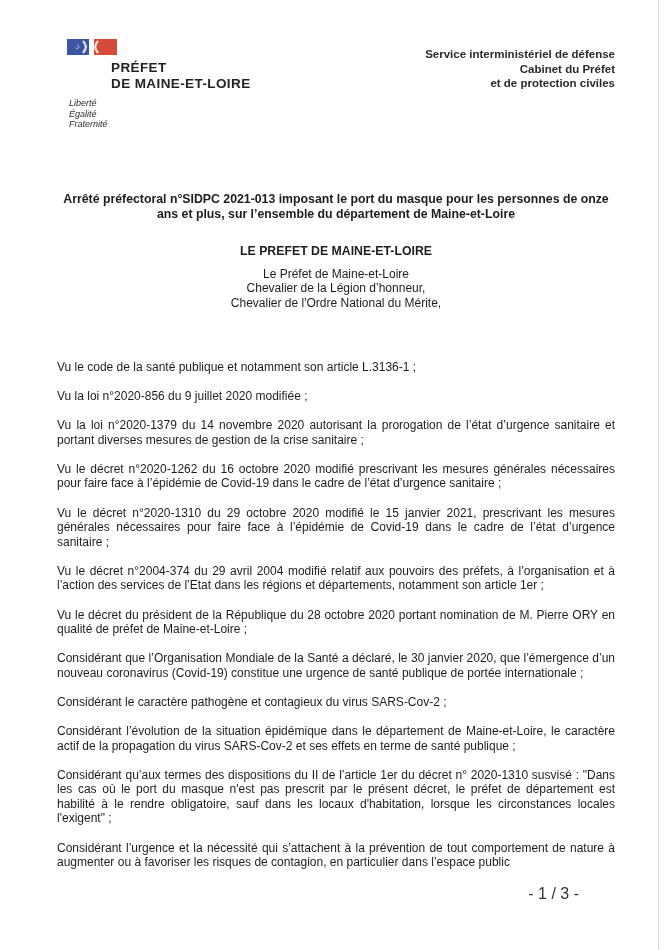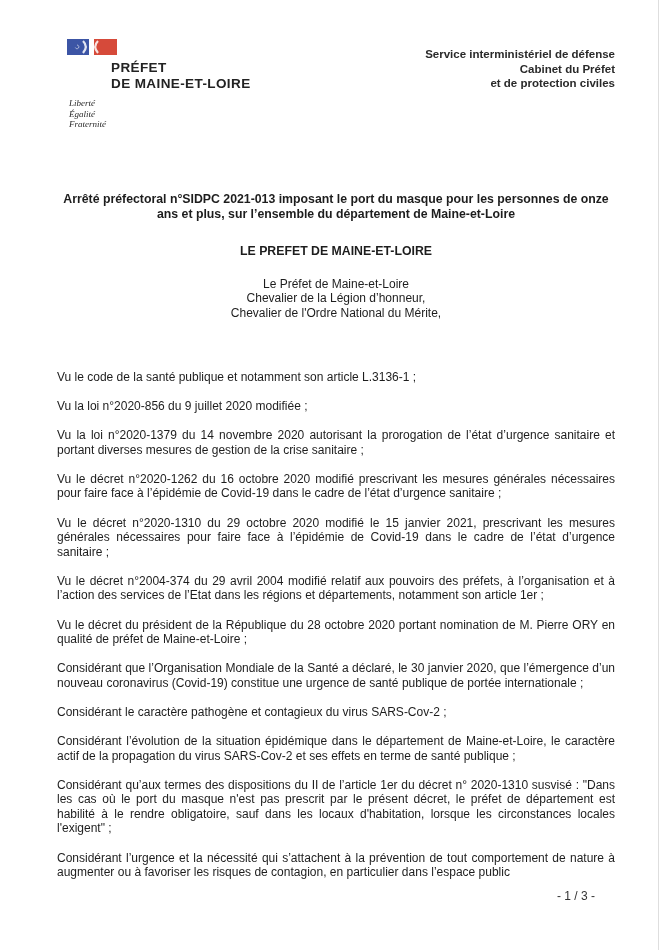--- a/index.html
+++ b/index.html
@@ -32,21 +32,21 @@
     font-weight: bold;
     font-size: 13.5px;
     line-height: 16px;
     letter-spacing: 0.4px;
     color: #232323;
     padding-left: 44px;
   }
   .motto {
     margin-top: 6px;
     margin-left: 2px;
-    font-family: Liberation Serif, serif;
+    font-family: Liberation Sans, sans-serif;
     font-style: italic;
     font-size: 9px;
     line-height: 10.5px;
     color: #2a2a2a;
   }
   .service-block {
     text-align: right;
     font-weight: bold;
     font-size: 11.5px;
     line-height: 14.5px;
@@ -62,38 +62,38 @@
     line-height: 15.5px;
     padding: 0 4px;
   }
   .doc-heading {
     margin-top: 21px;
     text-align: center;
     font-weight: bold;
     font-size: 12.3px;
   }
   .salutation {
-    margin-top: 19px;
+    margin-top: 9px;
     text-align: center;
     font-size: 12px;
     line-height: 14.5px;
   }
   
   .body-text { margin-top: 50px; }
   .body-text p {
     margin: 0 0 14.5px 0;
     text-align: justify;
     font-size: 12px;
     line-height: 14.6px;
   }
   .page-footer {
     position: absolute;
-    right: 77px;
+    right: 93px;
     bottom: 47px;
-    font-size: 12px;
+    font-size: 16px;
     color: #333333;
   }
 </style>
 </head>
 <body>
 
 <div class="page">
   <div class="scan-line"></div>
 
   <div class="header-row">

